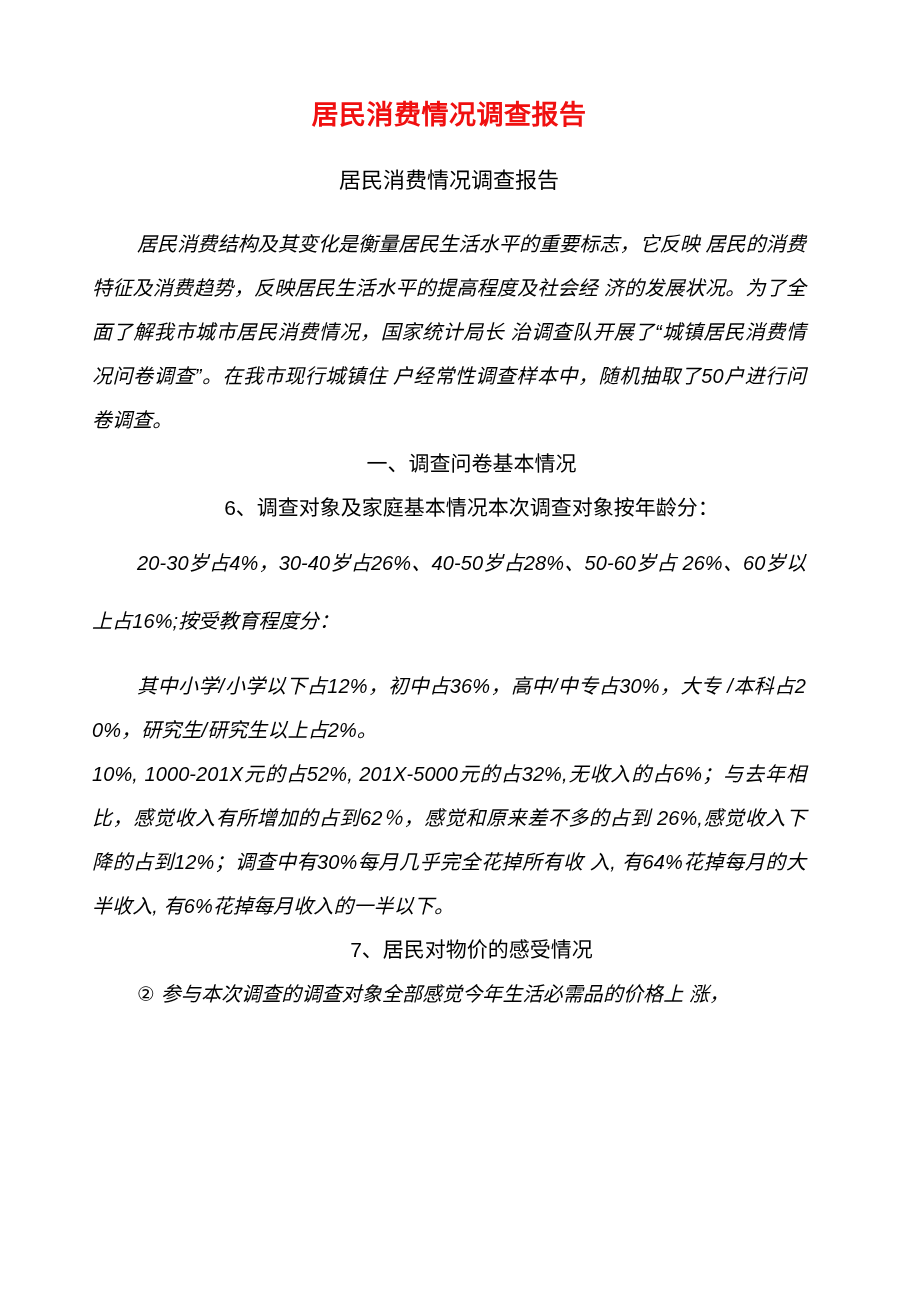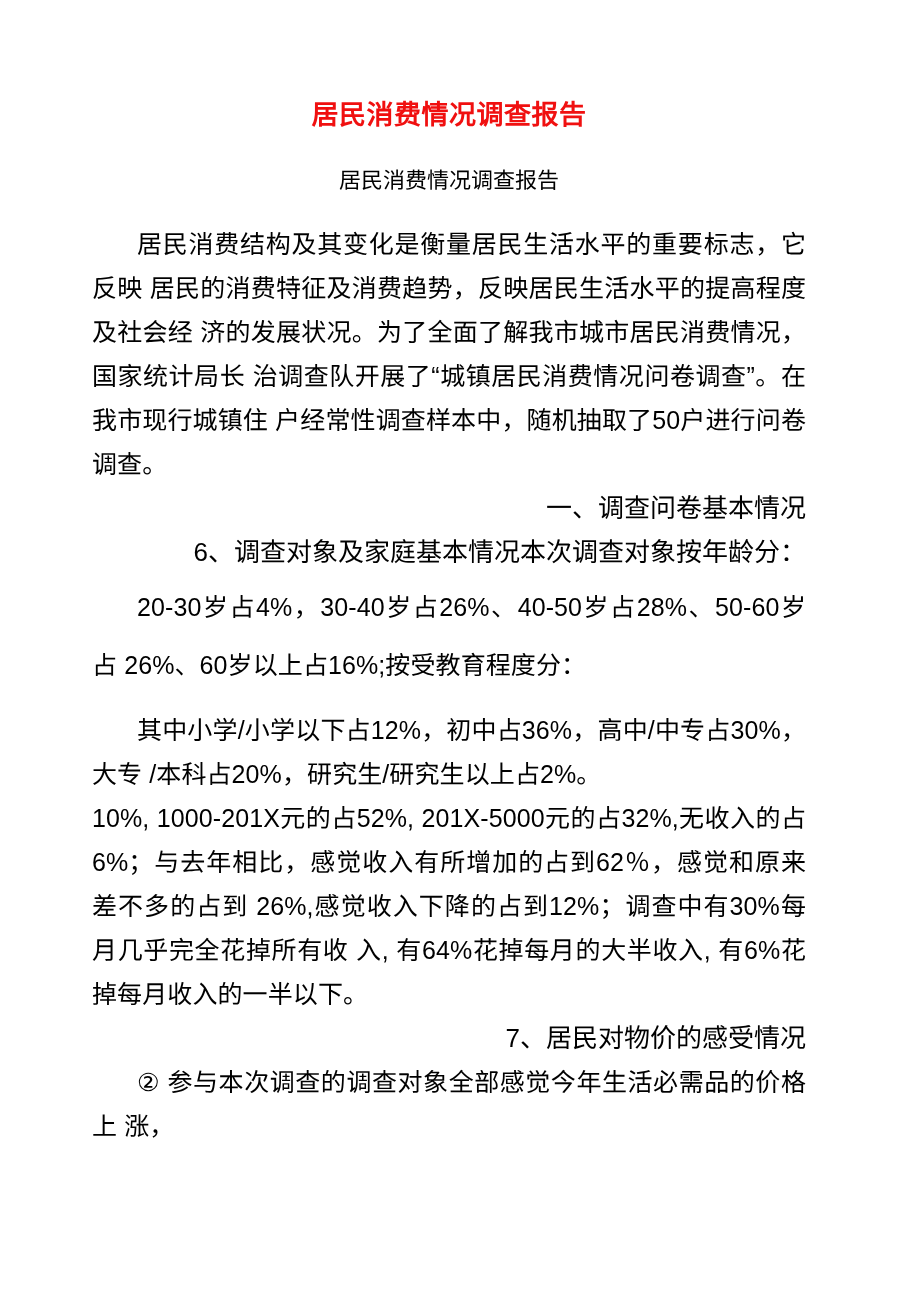--- a/index.html
+++ b/index.html
@@ -53,46 +53,47 @@
     text-align: center;
     font-size: 22px;
     font-weight: normal;
     line-height: 30px;
     padding-top: 34px;
   }
 
   
   .para {
     margin: 0;
-    font-size: 25px;
+    font-size: 20px;
     line-height: 44px;
     text-align: justify;
     text-justify: inter-character;
     word-break: break-all;
     letter-spacing: 0.1px;
+    font-style: italic;
   }
 
   .para.indent {
     text-indent: 45px;
   }
 
   .para.loose {
     line-height: 58px;
   }
 
   .gap-lg { height: 26px; }
   .gap-md { height: 14px; }
   .gap-sm { height: 4px; }
 
   .head-para {
     margin: 0;
-    font-size: 26px;
+    font-size: 21px;
     line-height: 44px;
     text-indent: 45px;
-    text-align: right;
+    text-align: center;
   }
 </style>
 </head>
 <body>
 
 <div class="page">
   <div class="content">
 
     <h1 class="doc-title">居民消费情况调查报告</h1>
 

